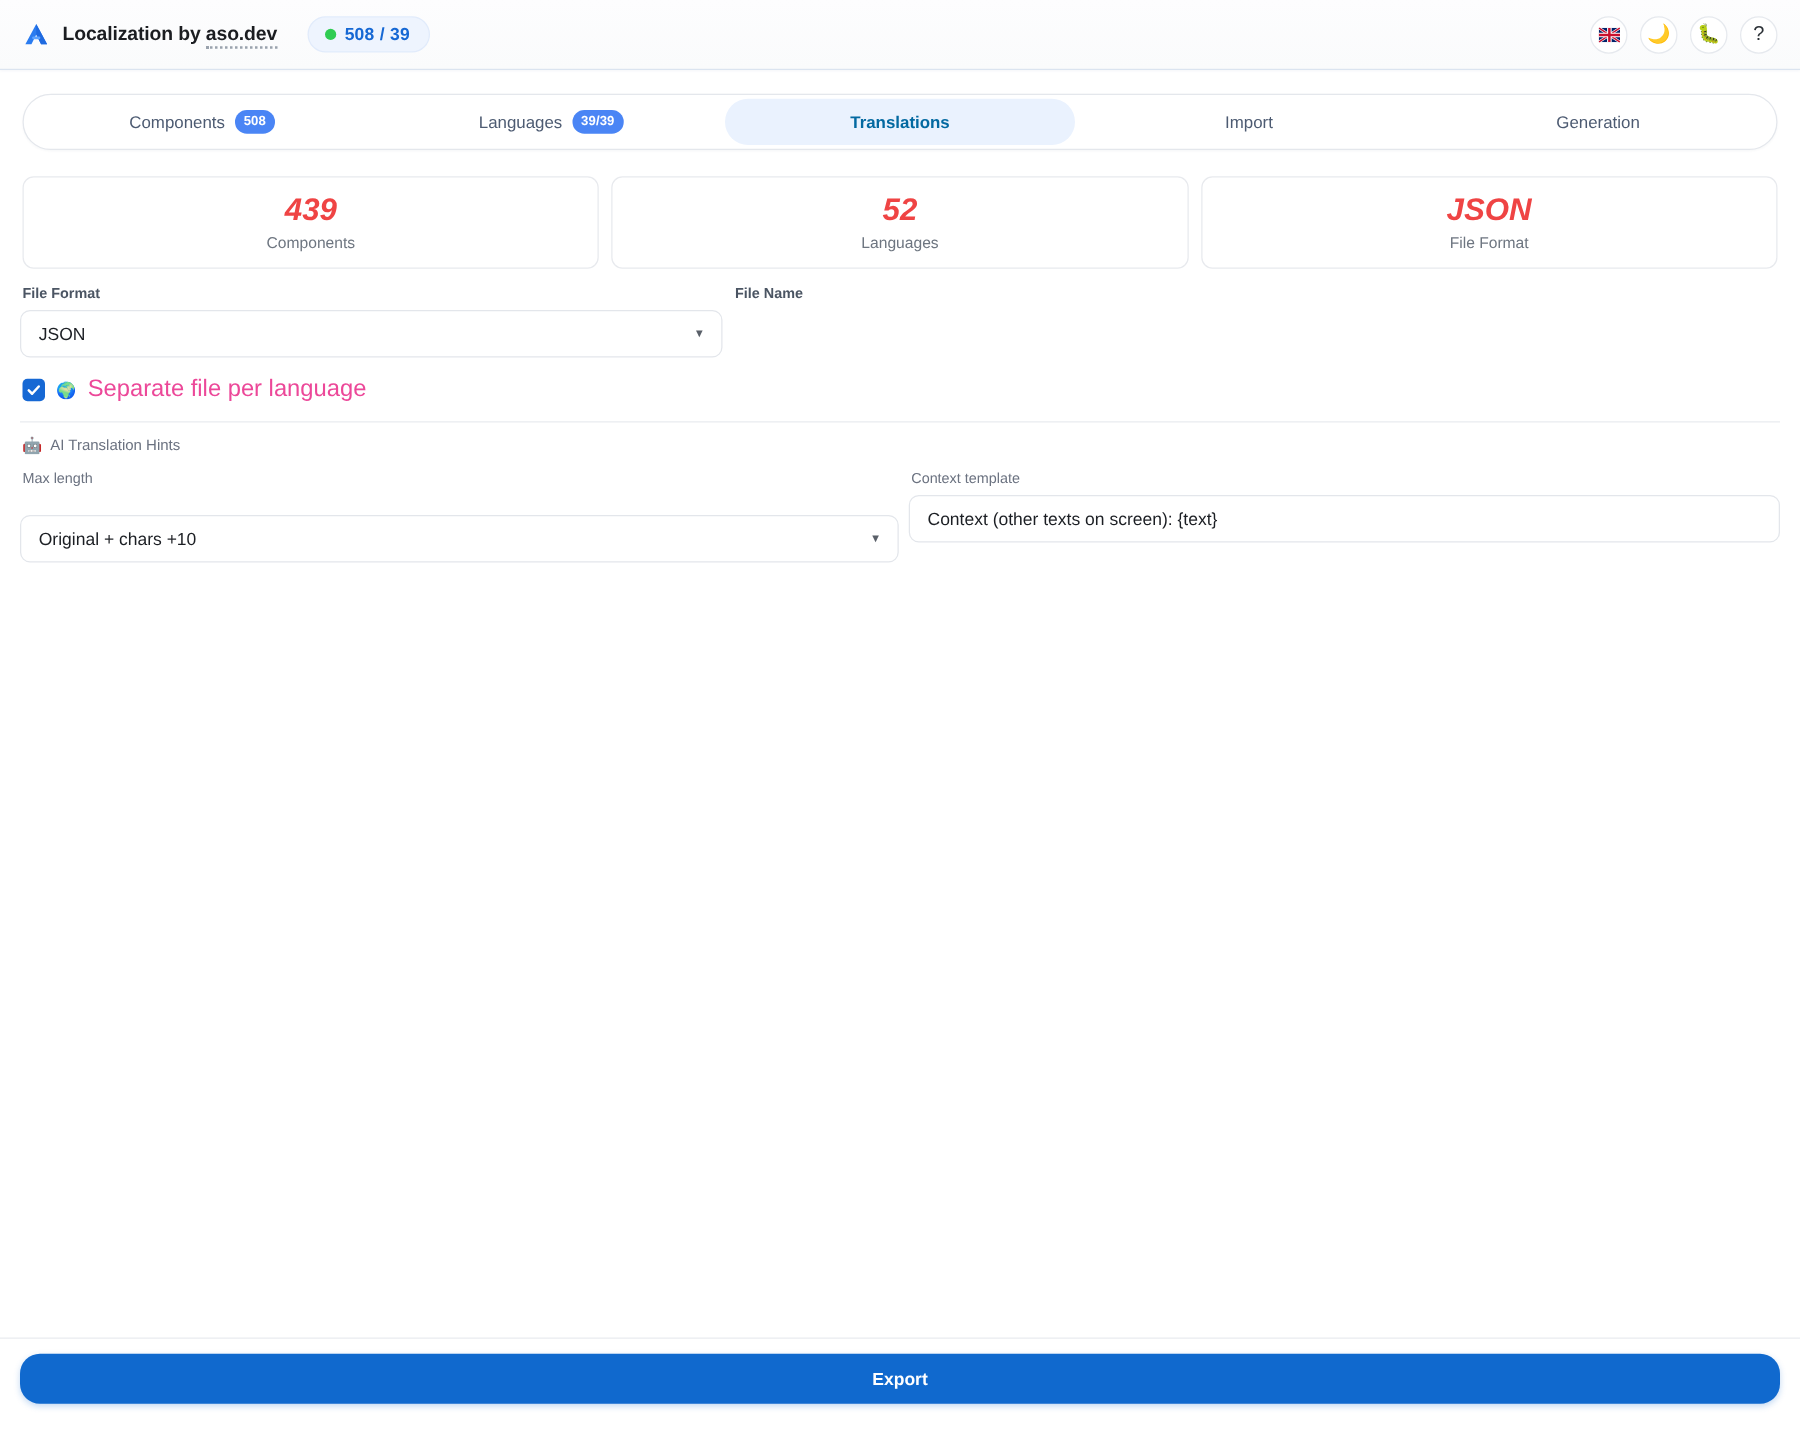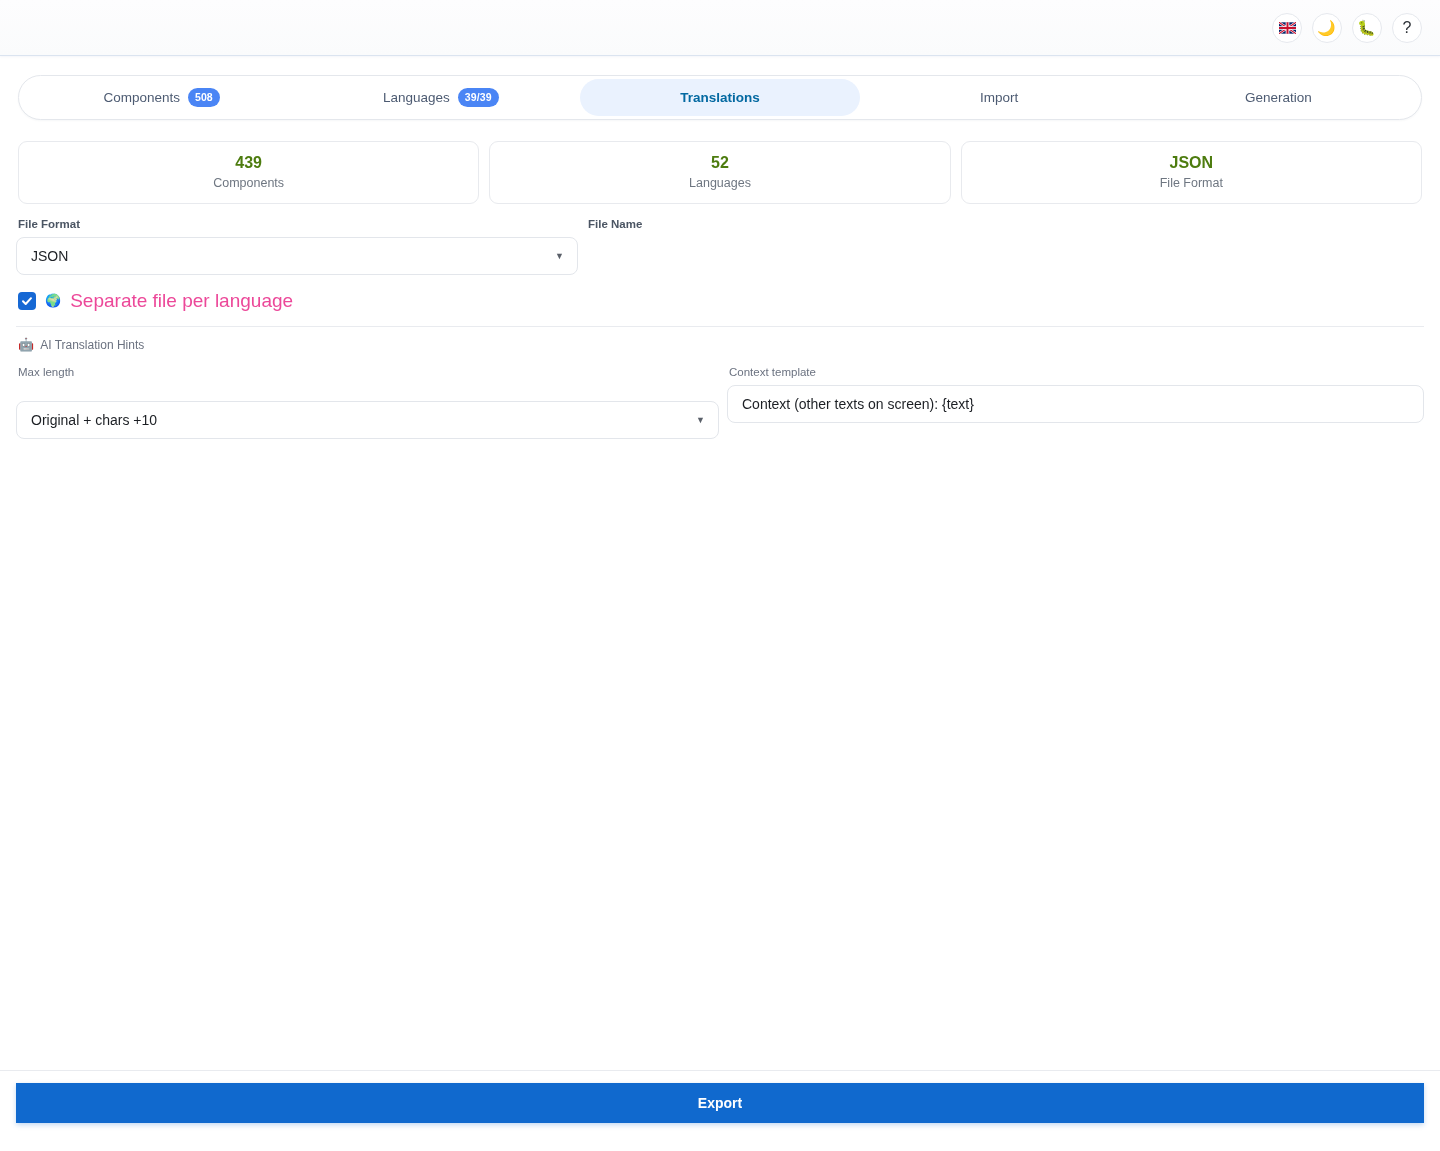--- a/index.html
+++ b/index.html
@@ -130,24 +130,25 @@
   }
   .stat-card {
     flex: 1 1 0;
     border: 1px solid #e8eaee;
     border-radius: 9px;
     background: #ffffff;
     padding: 11px 8px 12px 8px;
     text-align: center;
   }
   .stat-value {
-    font-size: 16px;
-    font-weight: bold;
-    color: #4d7c0f;
+    font-size: 25px;
+    font-weight: bold;
+    color: #ef4444;
     line-height: 1.25;
+    font-style: italic;
   }
   .stat-label {
     font-size: 12.5px;
     color: #6e7681;
     margin-top: 3px;
     line-height: 1.2;
   }
 
   
   .body { padding: 0 16px; flex: 1 1 auto; display: flex; flex-direction: column; }
@@ -232,35 +233,47 @@
   
   .footer {
     border-top: 1px solid #e9ebef;
     padding: 12px 16px 28px 16px;
   }
   .export-btn {
     width: 100%;
     height: 40px;
     background: #1069ce;
     border: none;
-    border-radius: 0;
+    border-radius: 16px;
     color: #ffffff;
     font-size: 14px;
     font-weight: bold;
     cursor: pointer;
     font-family: inherit;
     box-shadow: 0 2px 5px rgba(16,105,206,0.25);
   }
 </style>
 </head>
 <body>
 
 <div class="app">
 
   <div class="header">
+    <div class="brand">
+      <svg class="logo" viewBox="0 0 24 24">
+        <path d="M12 2.5 L21.5 20 L16.2 20 L12 11.6 L7.8 20 L2.5 20 Z" fill="#2b7cf0"></path>
+        <path d="M12 2.5 L21.5 20 L16.2 20 L12 11.6 Z" fill="#1f6ae0"></path>
+        <rect x="8.4" y="13.4" width="7.2" height="2.2" rx="1.1" fill="#5ea3ff"></rect>
+      </svg>
+      <span class="brand-title"><span>Localization by </span><span class="domain">aso.dev</span></span>
+      <span class="count-pill">
+        <span class="dot"></span>
+        <span>508 / 39</span>
+      </span>
+    </div>
 
     <div class="header-spacer"></div>
 
     <div class="header-actions">
       <button class="icon-btn">
         <svg class="flag" viewBox="0 0 60 40">
           <rect width="60" height="40" fill="#012169"></rect>
           <path d="M0 0 L60 40 M60 0 L0 40" stroke="#fff" stroke-width="8"></path>
           <path d="M0 0 L60 40 M60 0 L0 40" stroke="#c8102e" stroke-width="4"></path>
           <path d="M30 0 V40 M0 20 H60" stroke="#fff" stroke-width="13"></path>

